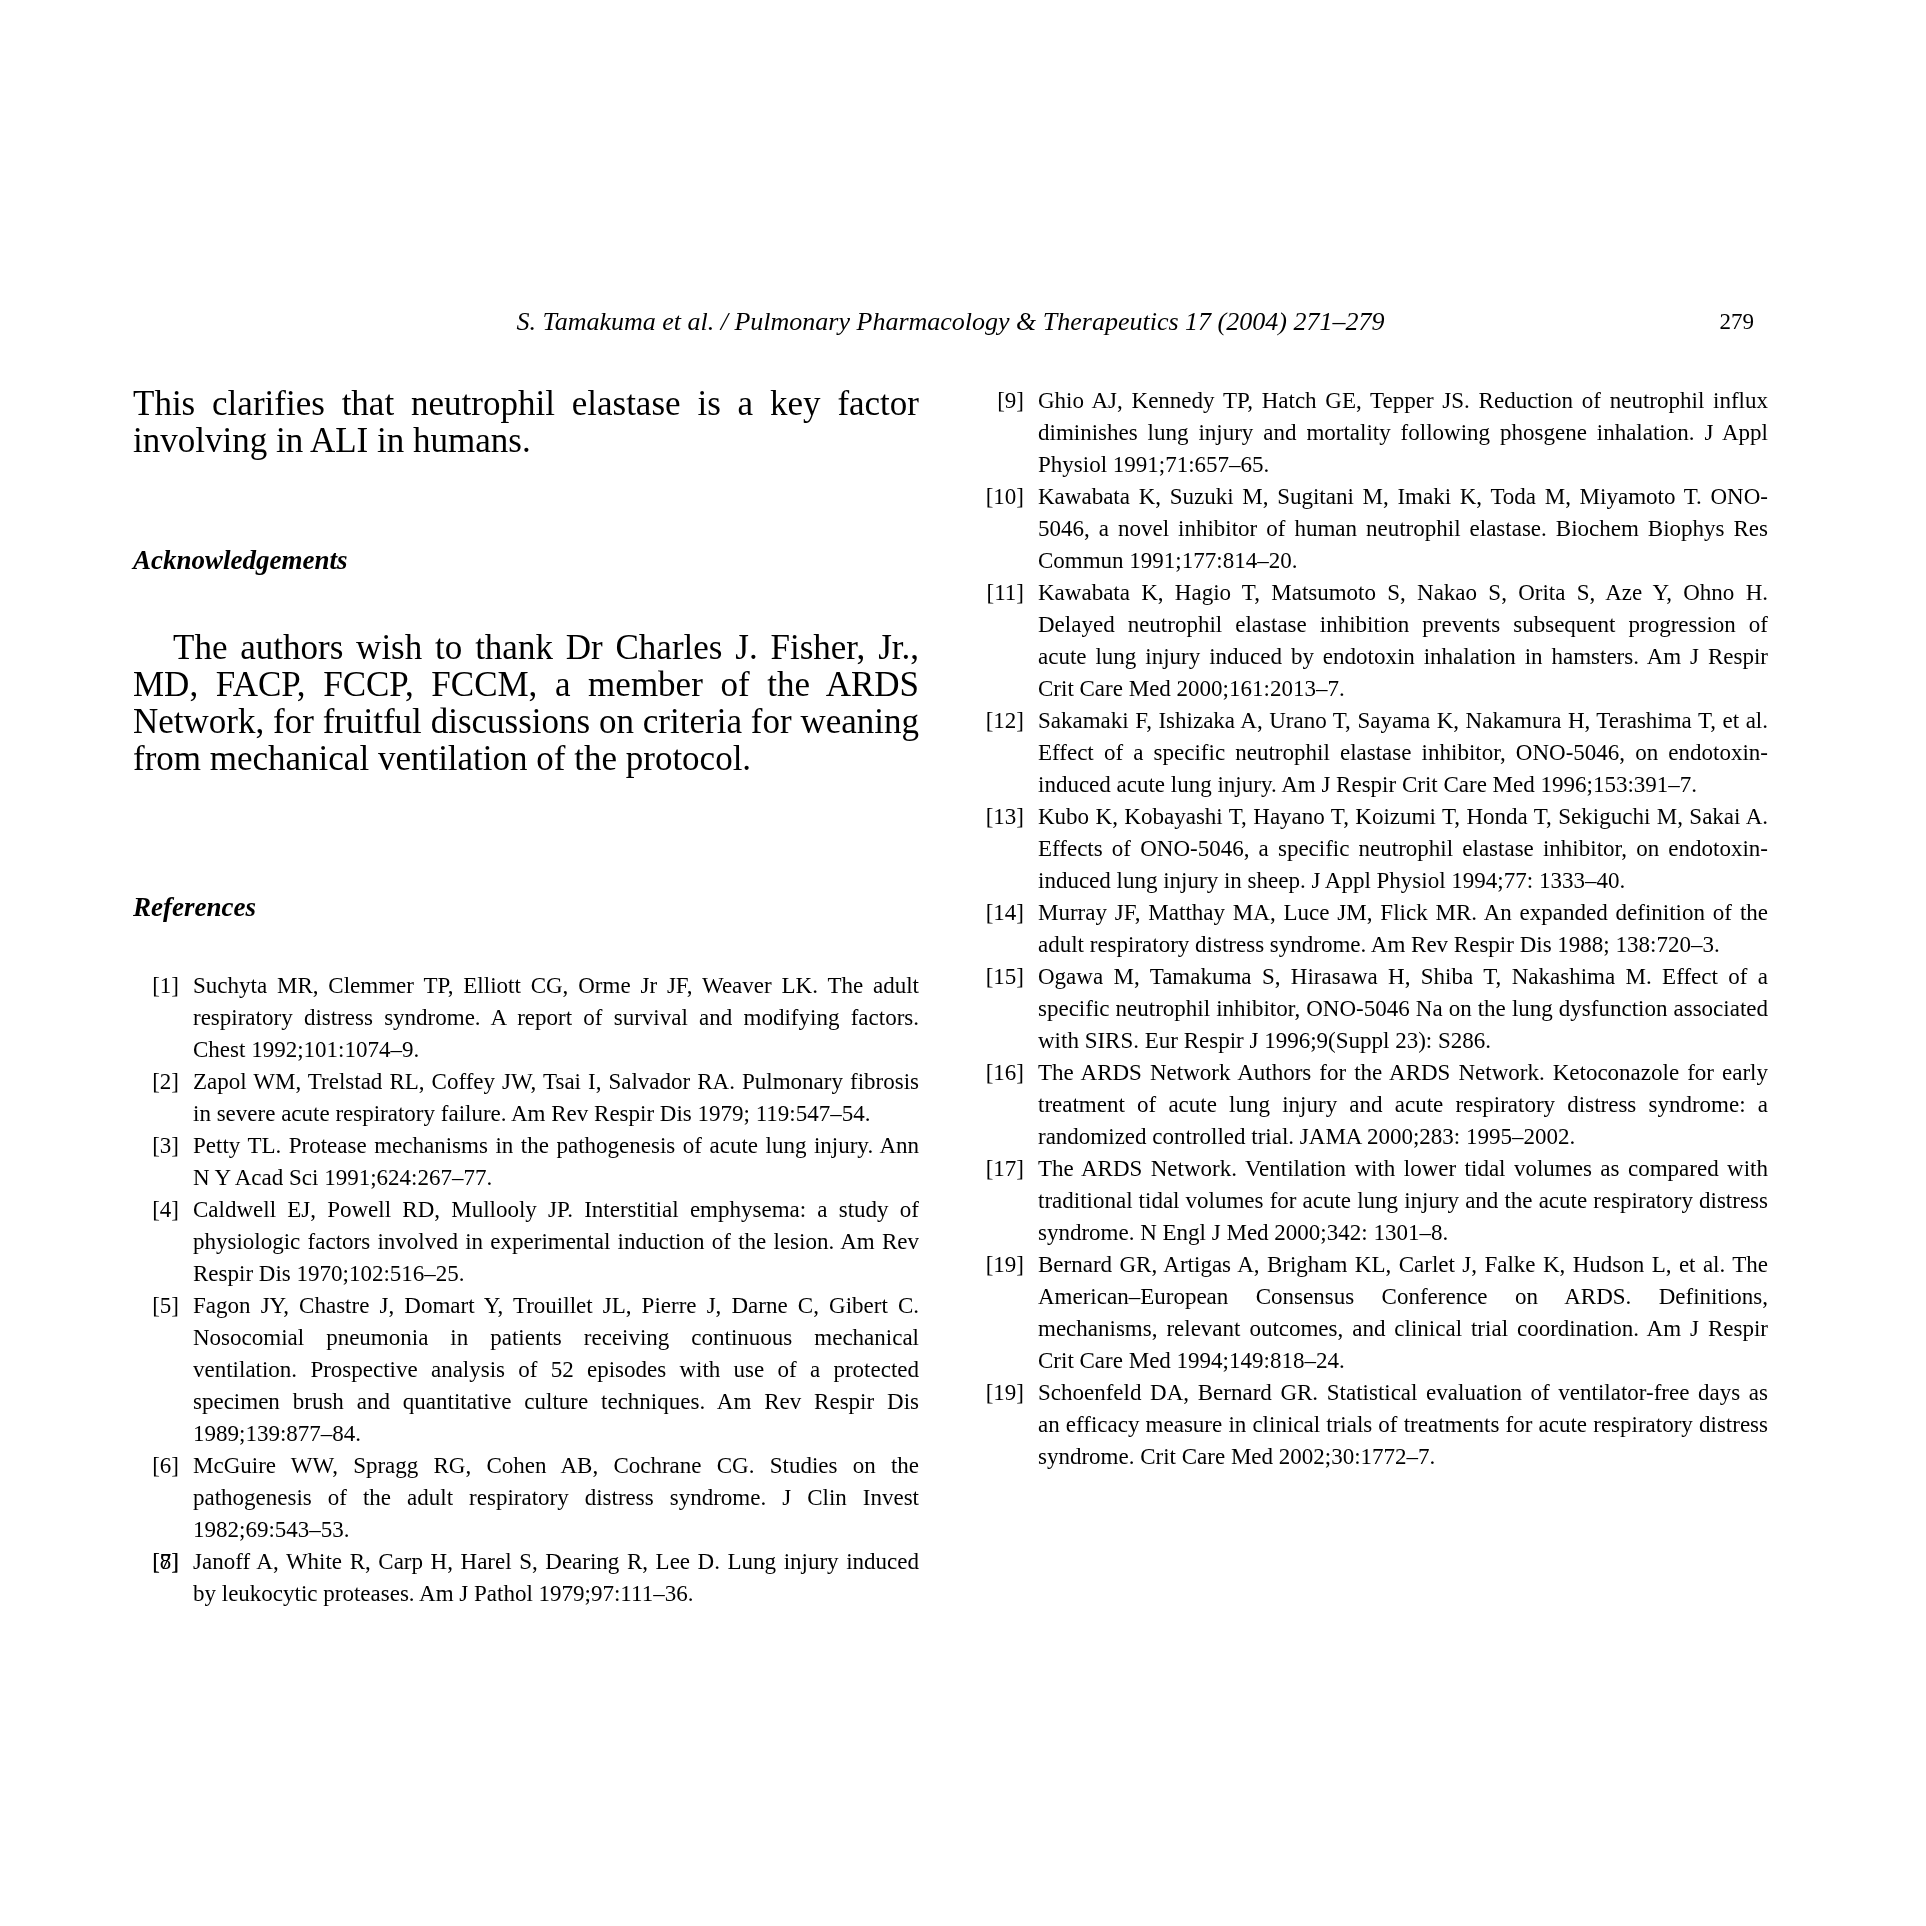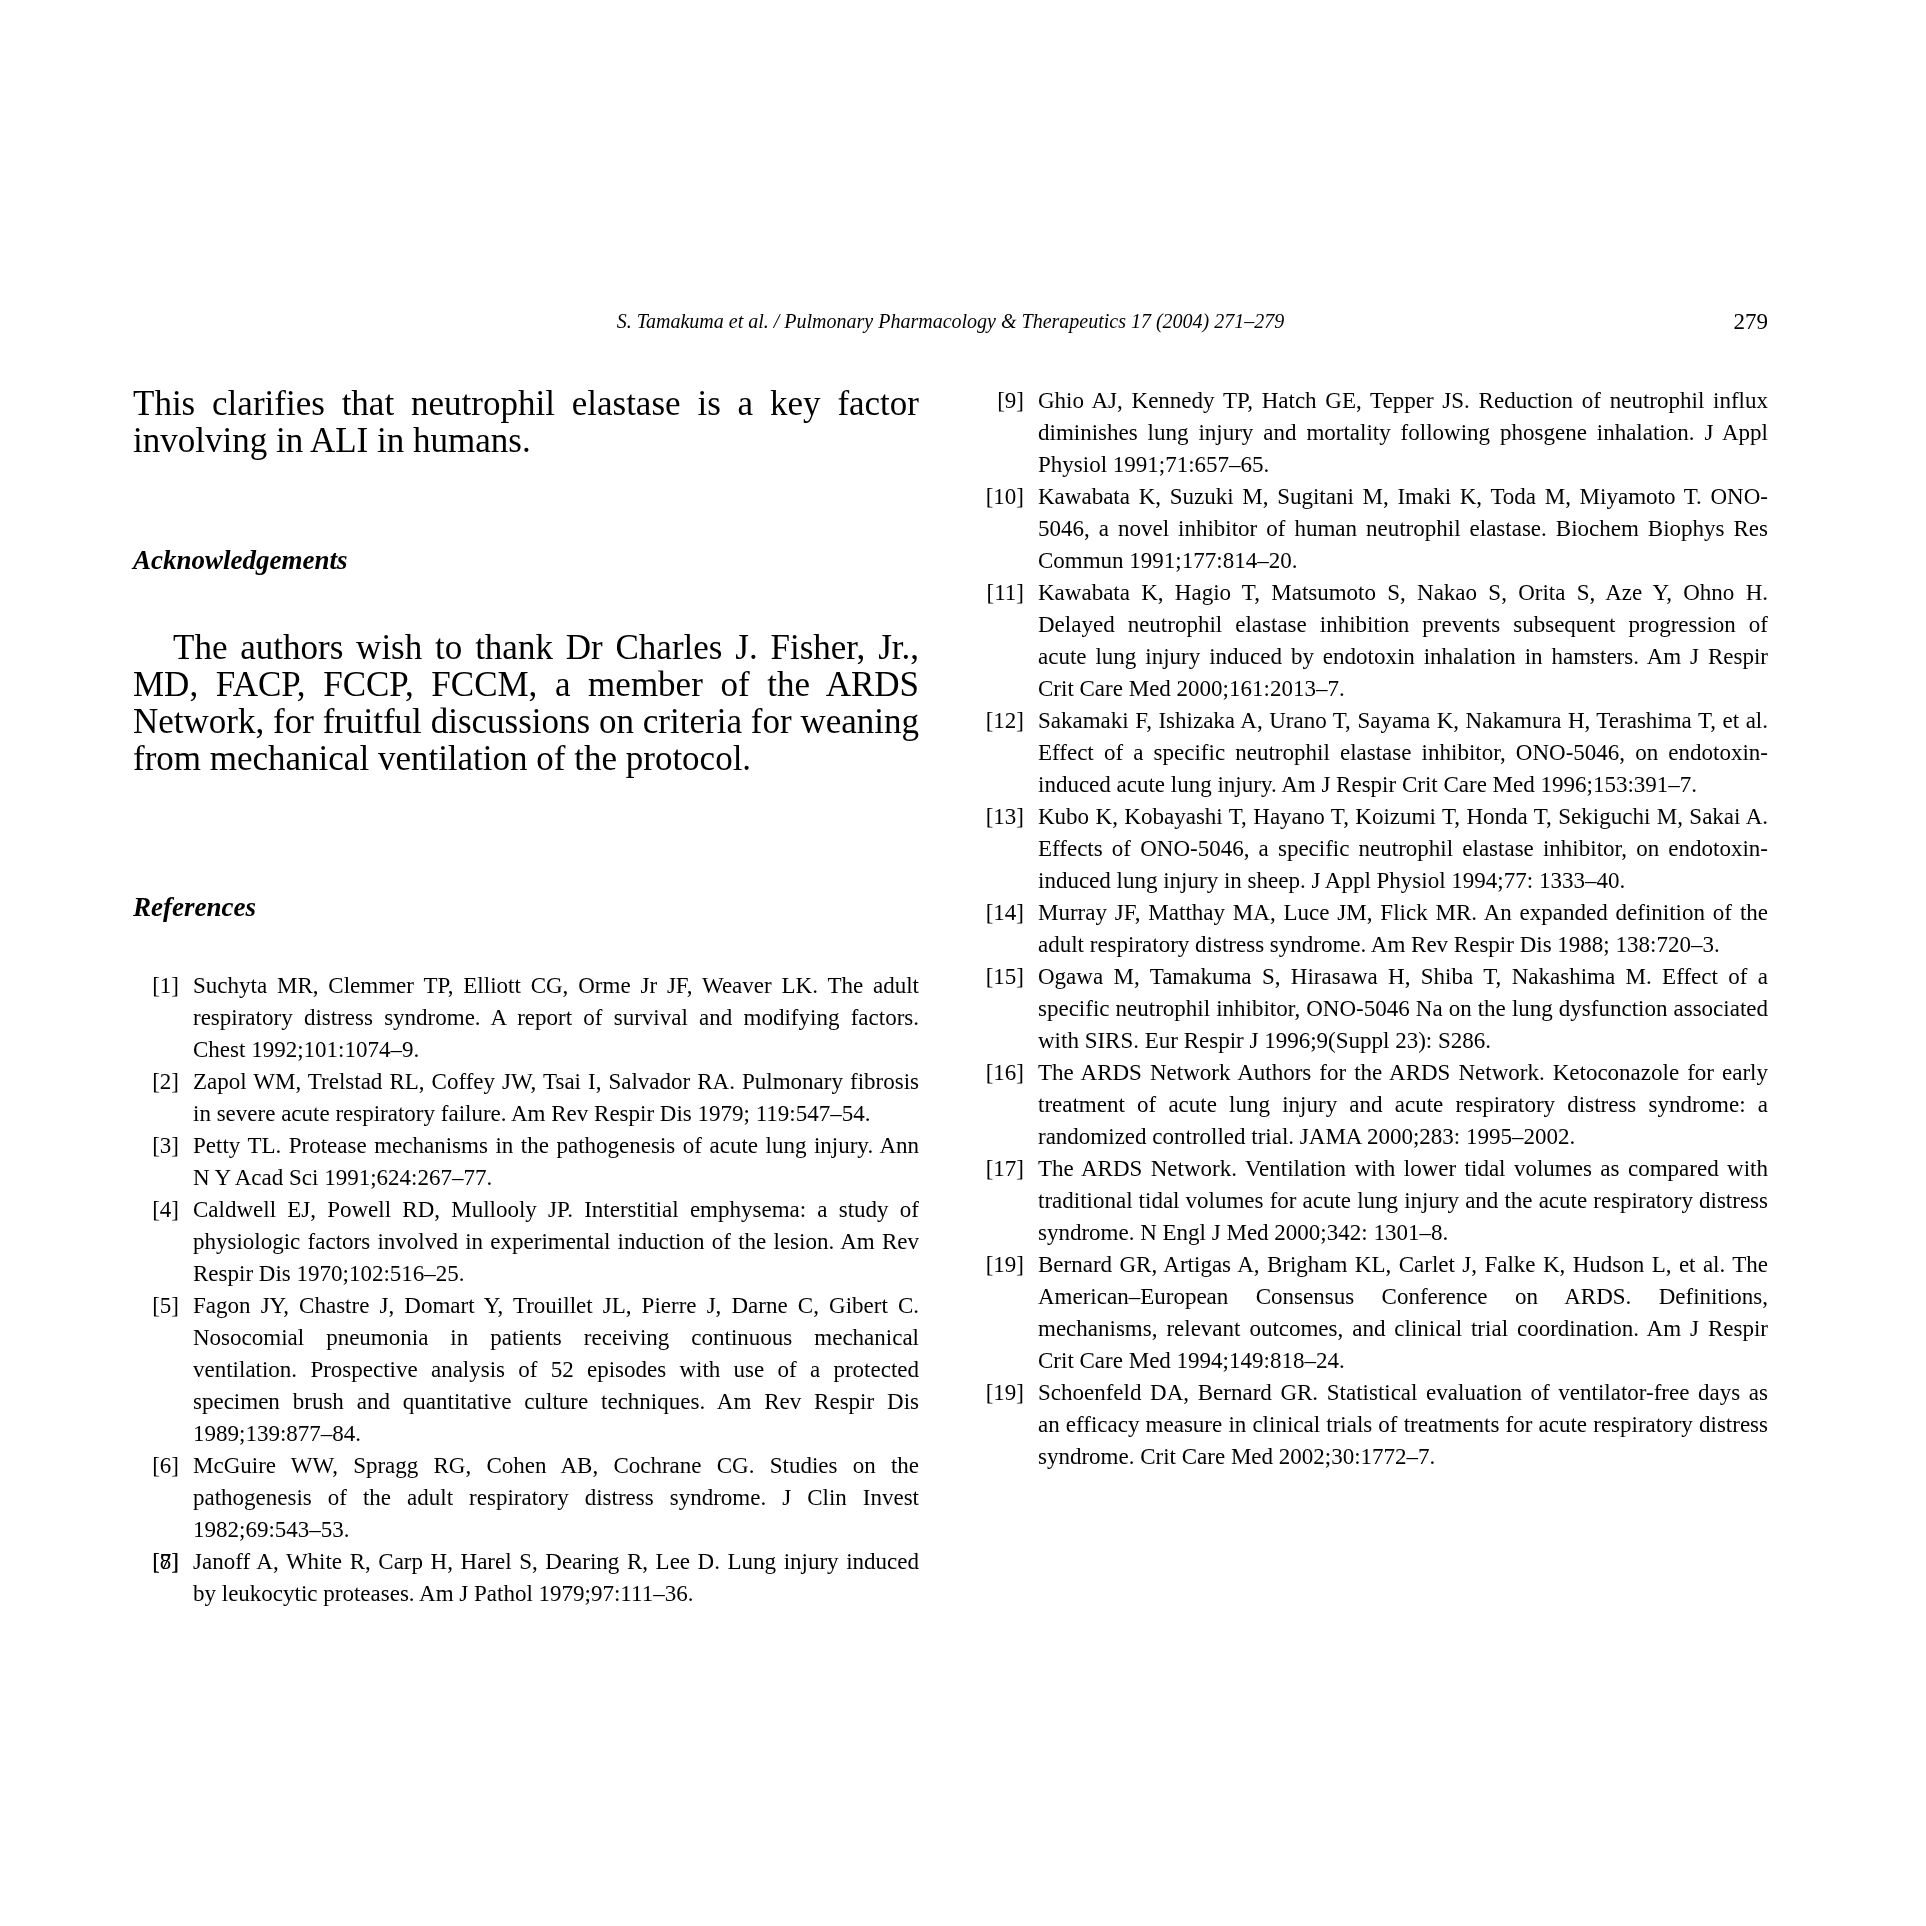--- a/index.html
+++ b/index.html
@@ -22,27 +22,27 @@
     left: 133px;
     width: 1635px;
     height: 31px;
   }
   .running-title {
     position: absolute;
     left: 0;
     right: 0;
     text-align: center;
     font-style: italic;
-    font-size: 20px;
+    font-size: 26px;
     line-height: 31px;
     white-space: nowrap;
   }
   .folio {
     position: absolute;
-    right: 0;
+    right: 14px;
     top: 0;
     font-size: 23px;
     line-height: 31px;
   }
   
   .col {
     position: absolute;
     top: 385px;
   }
   .col-left {

